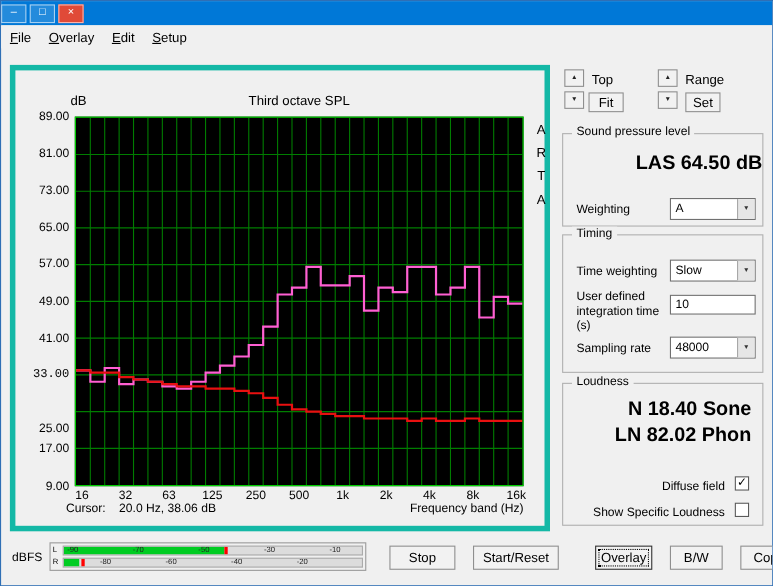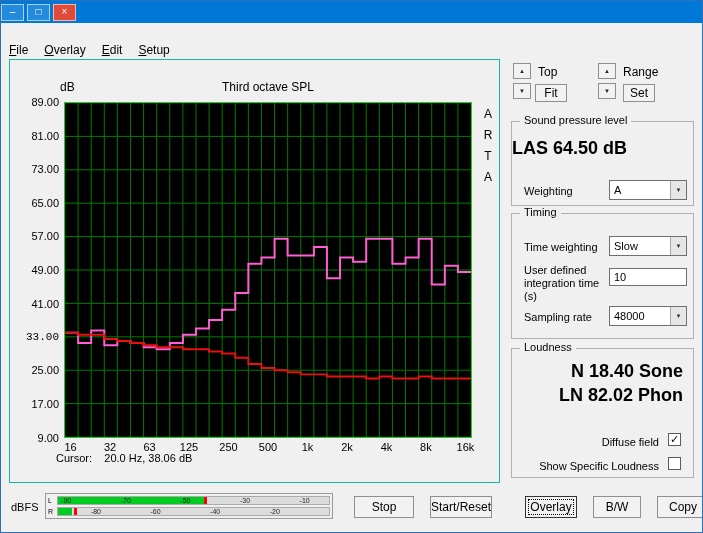--- a/index.html
+++ b/index.html
@@ -13,26 +13,26 @@
   .titlebar{position:absolute;left:0;top:0;right:0;height:22px;background:#0078d7;
     display:flex;align-items:center;color:#fff;font-size:12px;}
   .title-text{flex:1;padding-left:7px;white-space:nowrap;}
   .win-controls{display:flex;gap:3px;padding-right:4px;}
   .win-ctrl{width:23px;height:17px;border:1px solid rgba(255,255,255,.6);
     background:rgba(255,255,255,.14);display:flex;align-items:center;justify-content:center;
     font-size:10px;line-height:1;color:#fff;cursor:default;}
   .win-ctrl.close{background:#e04a38;border-color:#ffb3a8;}
   
   .menubar{position:absolute;left:0;top:22px;right:0;height:21px;background:#f0f0f0;
-    display:flex;align-items:center;font-size:12px;margin-top:16px;}
+    display:flex;align-items:center;font-size:12px;}
   .menu-item{display:inline-block;padding:2px 8px;cursor:default;}
   .menu-item::first-letter{text-decoration:underline;}
   
   .chart-panel{position:absolute;left:8px;top:58px;width:491px;height:424px;
-    background:#f0f0f0;border:1px solid #14b8a6;}
+    background:#f0f0f0;border:5px solid #14b8a6;}
   .db-label{position:absolute;left:50px;top:20px;font-size:12px;}
   .chart-title{position:absolute;left:54px;top:20px;width:408px;text-align:center;font-size:12px;}
   .plot{position:absolute;left:54px;top:42px;width:408px;height:336px;background:#000;
     border:1px solid #00e400;}
   .plot svg{display:block;width:100%;height:100%;}
   .ytick{position:absolute;left:2px;width:47px;text-align:right;font-size:11px;line-height:14px;}
   .xtick{position:absolute;top:381px;transform:translateX(-50%);font-size:11px;}
   .arta{position:absolute;left:470px;top:44px;width:16px;text-align:center;font-size:12px;}
   .arta div{line-height:21px;}
   .cursor-text{position:absolute;left:46px;top:392px;font-size:11px;white-space:pre;}
@@ -63,21 +63,21 @@
     background:#f0f0f0;padding:1px 2px;}
   .meter-row{display:flex;align-items:center;height:11px;}
   .meter-ch{width:9px;font-size:7px;line-height:9px;}
   .meter-bar{position:relative;flex:1;height:9px;background:#dcdcdc;border:1px solid #ababab;overflow:hidden;}
   .meter-fill{position:absolute;left:0;top:0;bottom:0;background:#00cc22;}
   .meter-peak{position:absolute;top:0;bottom:0;width:3px;background:#f00;}
   .meter-num{position:absolute;top:0;font-size:7px;line-height:8px;color:#222;transform:translateX(-50%);}
   .bottom-buttons{position:absolute;left:353px;top:495px;display:flex;gap:16px;}
   .bottom-buttons .win-btn{position:static;height:22px;}
   .bottom-buttons .win-btn:nth-child(1){width:60px;}
-  .bottom-buttons .win-btn:nth-child(2){width:62px;}
+  .bottom-buttons .win-btn:nth-child(2){width:78px;}
   .bottom-buttons .win-btn:nth-child(3){width:52px;margin-left:17px;}
   .bottom-buttons .win-btn:nth-child(4){width:48px;}
   .bottom-buttons .win-btn:nth-child(5){width:52px;}
 </style>
 </head>
 <body>
 
 <div class="window">
 
   <div class="titlebar">
@@ -145,21 +145,21 @@
     </div>
     <div id="ylabels">
         <div class="ytick" style="top: 35px;">89.00</div>
         <div class="ytick" style="top: 68.6px;">81.00</div>
         <div class="ytick" style="top: 102.2px;">73.00</div>
         <div class="ytick" style="top: 135.8px;">65.00</div>
         <div class="ytick" style="top: 169.4px;">57.00</div>
         <div class="ytick" style="top: 203px;">49.00</div>
         <div class="ytick" style="top: 236.6px;">41.00</div>
         <div class="ytick" style="top: 270.2px; font-family: Liberation Mono, monospace;">33.00</div>
-        <div class="ytick" style="top: 303px;">25.00</div>
+        <div class="ytick" style="top: 319px;">25.00</div>
         <div class="ytick" style="top: 337.4px;">17.00</div>
         <div class="ytick" style="top: 371px;">9.00</div>
       </div>
     <div id="xlabels">
         <div class="xtick" style="left: 60.5806px;">16</div>
         <div class="xtick" style="left: 100.065px;">32</div>
         <div class="xtick" style="left: 139.548px;">63</div>
         <div class="xtick" style="left: 179.032px;">125</div>
         <div class="xtick" style="left: 218.516px;">250</div>
         <div class="xtick" style="left: 258px;">500</div>
@@ -169,20 +169,21 @@
         <div class="xtick" style="left: 415.935px;">8k</div>
         <div class="xtick" style="left: 455.419px;">16k</div>
       </div>
     <div class="arta" id="arta">
         <div>A</div>
         <div>R</div>
         <div>T</div>
         <div>A</div>
       </div>
     <div class="cursor-text">Cursor:    20.0 Hz, 38.06 dB</div>
+    <div class="freq-label">Frequency band (Hz)</div>
   </div>
 
   <button class="spin-btn" style="left:512px;top:62px">
       <span>▲</span>
     </button>
   <button class="spin-btn" style="left:512px;top:82px">
       <span>▼</span>
     </button>
   <span class="small-label" style="left:537px;top:64px">Top</span>
   <button class="win-btn" style="left:534px;top:83px;width:32px;height:18px">Fit</button>
@@ -191,21 +192,21 @@
       <span>▲</span>
     </button>
   <button class="spin-btn" style="left:597px;top:82px">
       <span>▼</span>
     </button>
   <span class="small-label" style="left:622px;top:64px">Range</span>
   <button class="win-btn" style="left:622px;top:83px;width:32px;height:18px">Set</button>
 
   <div class="groupbox" style="left:510px;top:120px;width:183px;height:85px">
     <span class="groupbox-label">Sound pressure level</span>
-    <div class="big-value" style="left:0;top:16px;width:100%;text-align:left">LAS 64.50 dB</div>
+    <div class="big-value" style="left:0;top:16px;width:100%;text-align:right">LAS 64.50 dB</div>
     <span class="ctl-label" style="left:12px;top:63px">Weighting</span>
     <div class="combo" style="left:97px;top:58px;width:78px">
       <span class="combo-text">A</span>
       <span class="combo-arrow">▼</span>
     </div>
   </div>
 
   <div class="groupbox" style="left:510px;top:212px;width:183px;height:126px">
     <span class="groupbox-label">Timing</span>
     <span class="ctl-label" style="left:12px;top:27px">Time weighting</span>

